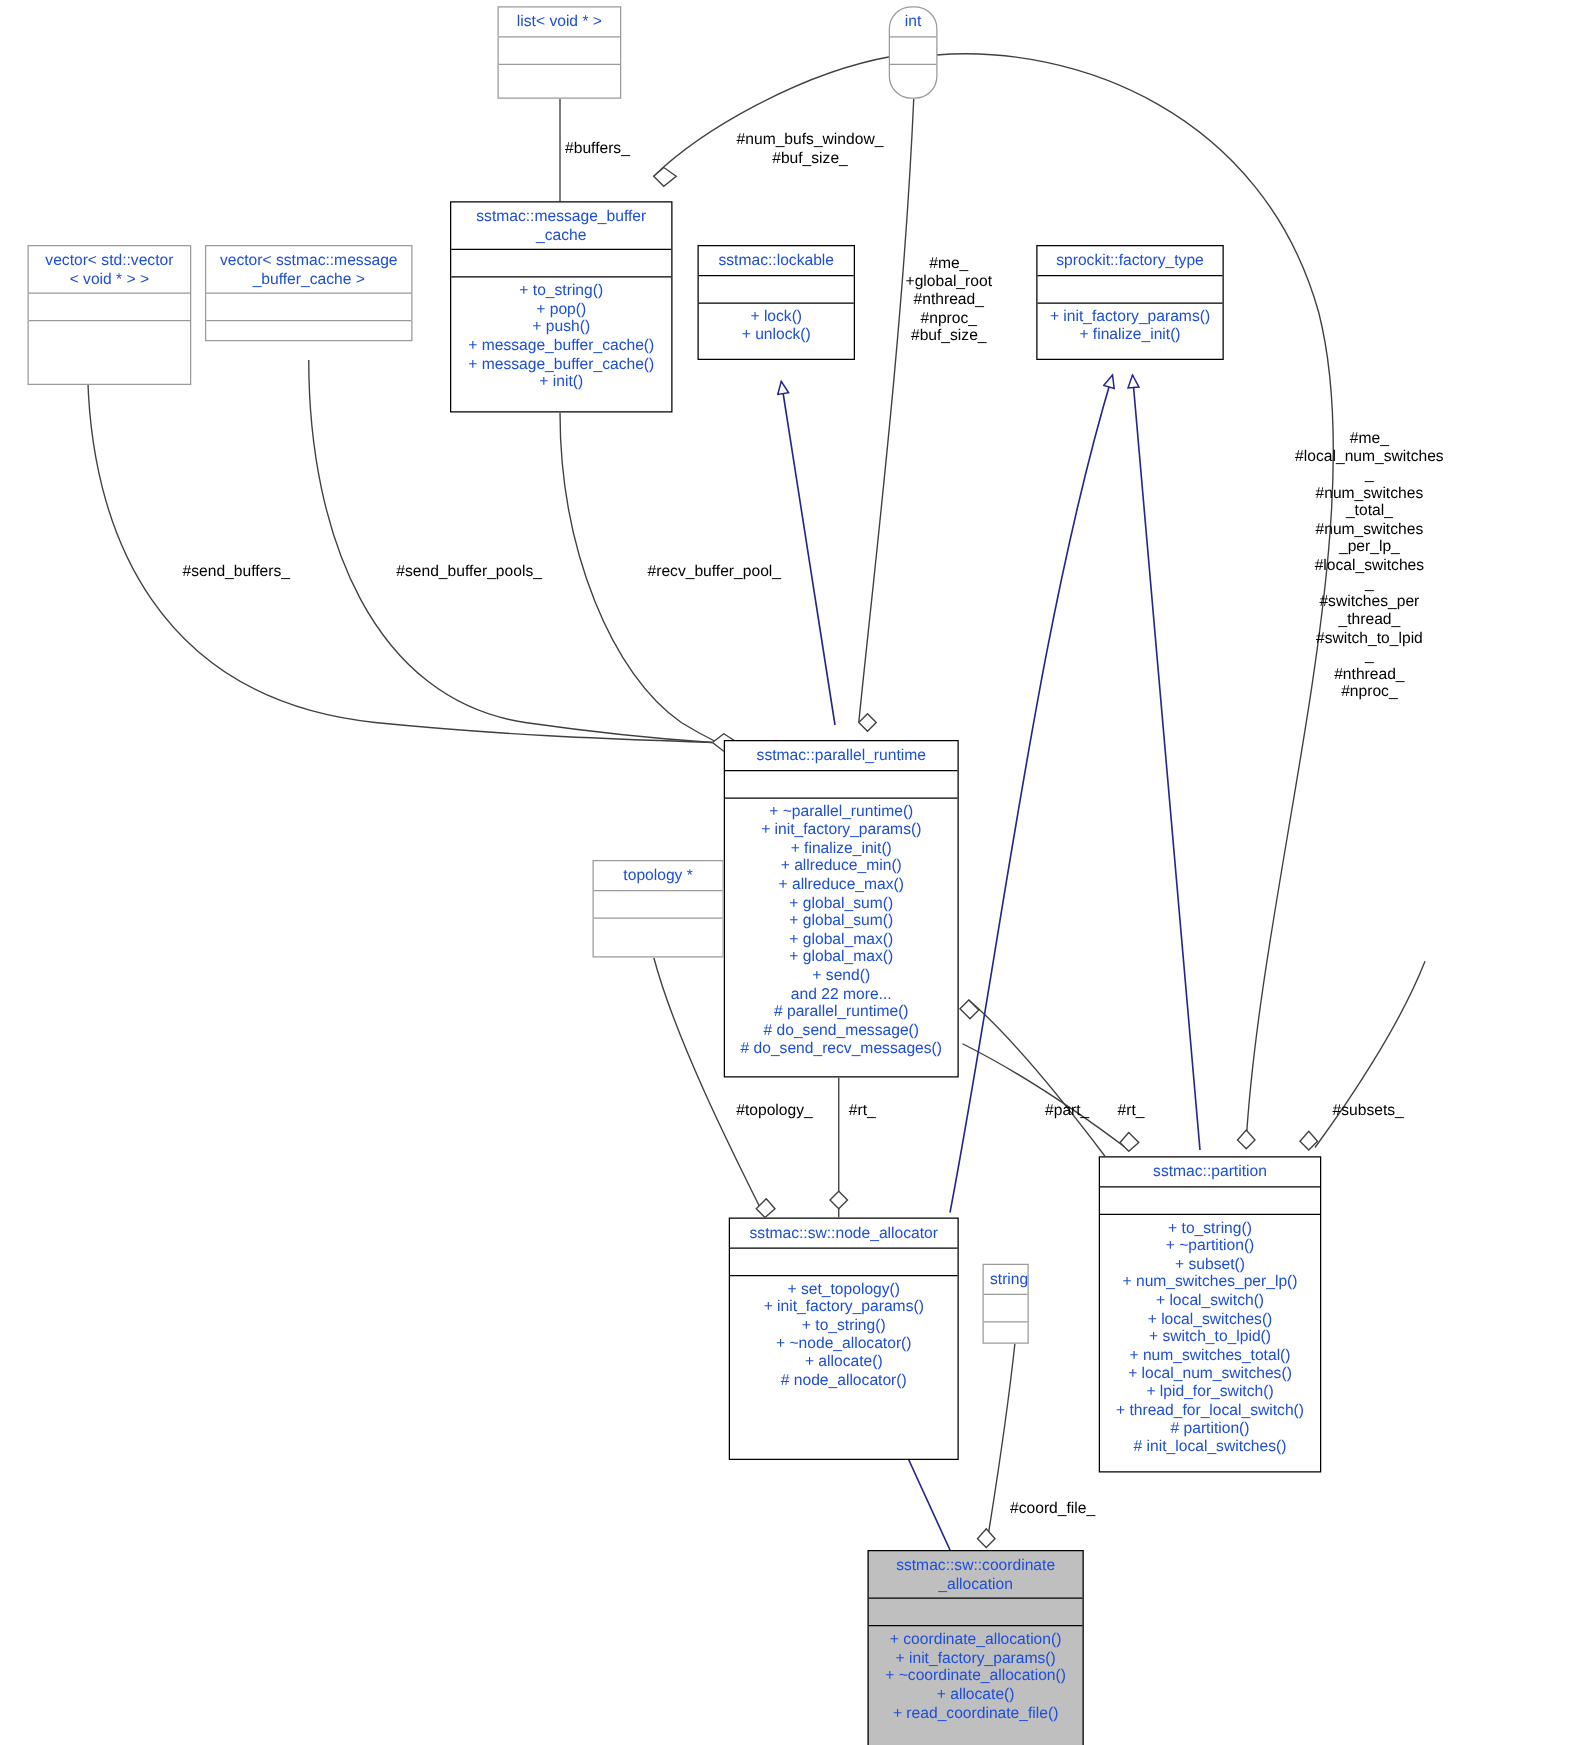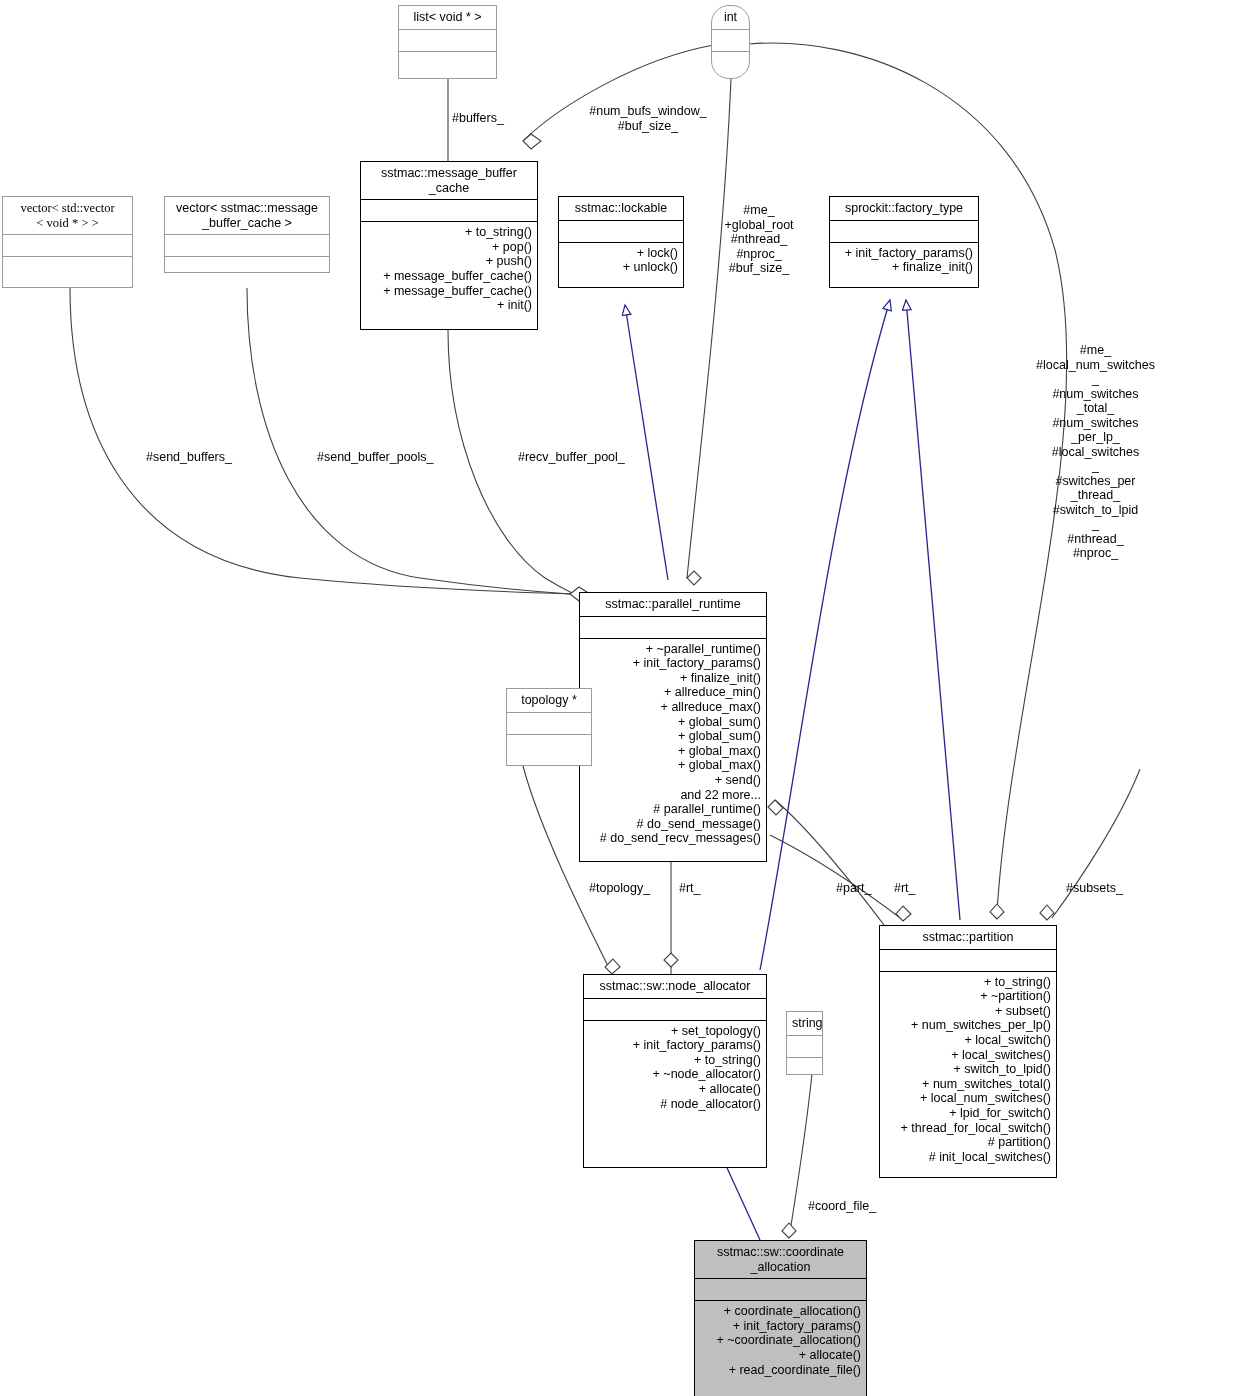--- a/index.html
+++ b/index.html
@@ -25,21 +25,21 @@
     height: 1396px;
     pointer-events: none;
   }
   .uml-node {
     position: absolute;
     box-sizing: border-box;
     background: #ffffff;
     border: 1px solid #000000;
     font-size: 12.5px;
     line-height: 14.6px;
-    color: #000000;
+    color: #1d4ed8;
     z-index: 5;
   }
   .uml-node.grey-node {
     border: 1px solid #9a9a9a;
   }
   .uml-node.highlight {
     background: #bfbfbf;
     border: 1px solid #000000;
   }
   .uml-title {
@@ -59,21 +59,21 @@
   }
   .uml-node.grey-node .uml-attrs {
     border-bottom: 1px solid #9a9a9a;
   }
   .uml-node:not(.grey-node) .uml-attrs {
     border-bottom: 1px solid #000000;
   }
   .uml-ops {
     padding: 3px 5px 4px 5px;
     white-space: pre-line;
-    text-align: right;
+    text-align: center;
   }
   .uml-node.empty-ops .uml-ops {
     min-height: 17px;
     padding: 2px 5px;
   }
   .edge-label {
     position: absolute;
     font-size: 12.5px;
     line-height: 14.5px;
     color: #000000;
@@ -156,21 +156,21 @@
     <div class="uml-attrs"></div>
     <div class="uml-ops"></div>
   </div>
 
   <div class="uml-node grey-node empty-ops" style="left:711px; top:5px; width:39px; height:74px;border-radius:18px;">
     <div class="uml-title">int</div>
     <div class="uml-attrs"></div>
     <div class="uml-ops"></div>
   </div>
 
-  <div class="uml-node grey-node empty-ops" style="left:2px; top:196px; width:131px; height:92px;font-family:Liberation Serif, serif;">
+  <div class="uml-node grey-node empty-ops" style="left:22px; top:196px; width:131px; height:112px;">
     <div class="uml-title">vector&lt; std::vector
 &lt; void * &gt; &gt;</div>
     <div class="uml-attrs"></div>
     <div class="uml-ops"></div>
   </div>
 
   <div class="uml-node grey-node empty-ops" style="left:164px; top:196px; width:166px; height:77px;">
     <div class="uml-title">vector&lt; sstmac::message
 _buffer_cache &gt;</div>
     <div class="uml-attrs"></div>
@@ -215,21 +215,21 @@
 + global_sum()
 + global_max()
 + global_max()
 + send()
 and 22 more...
 # parallel_runtime()
 # do_send_message()
 # do_send_recv_messages()</div>
   </div>
 
-  <div class="uml-node grey-node empty-ops" style="left:474px; top:688px; width:86px; height:78px;margin-left:32px;">
+  <div class="uml-node grey-node empty-ops" style="left:474px; top:688px; width:105px; height:78px;">
     <div class="uml-title">topology *</div>
     <div class="uml-attrs"></div>
     <div class="uml-ops"></div>
   </div>
 
 
   <div class="uml-node" style="left:583px; top:974px; width:184px; height:194px;">
     <div class="uml-title">sstmac::sw::node_allocator</div>
     <div class="uml-attrs"></div>
     <div class="uml-ops">+ set_topology()

